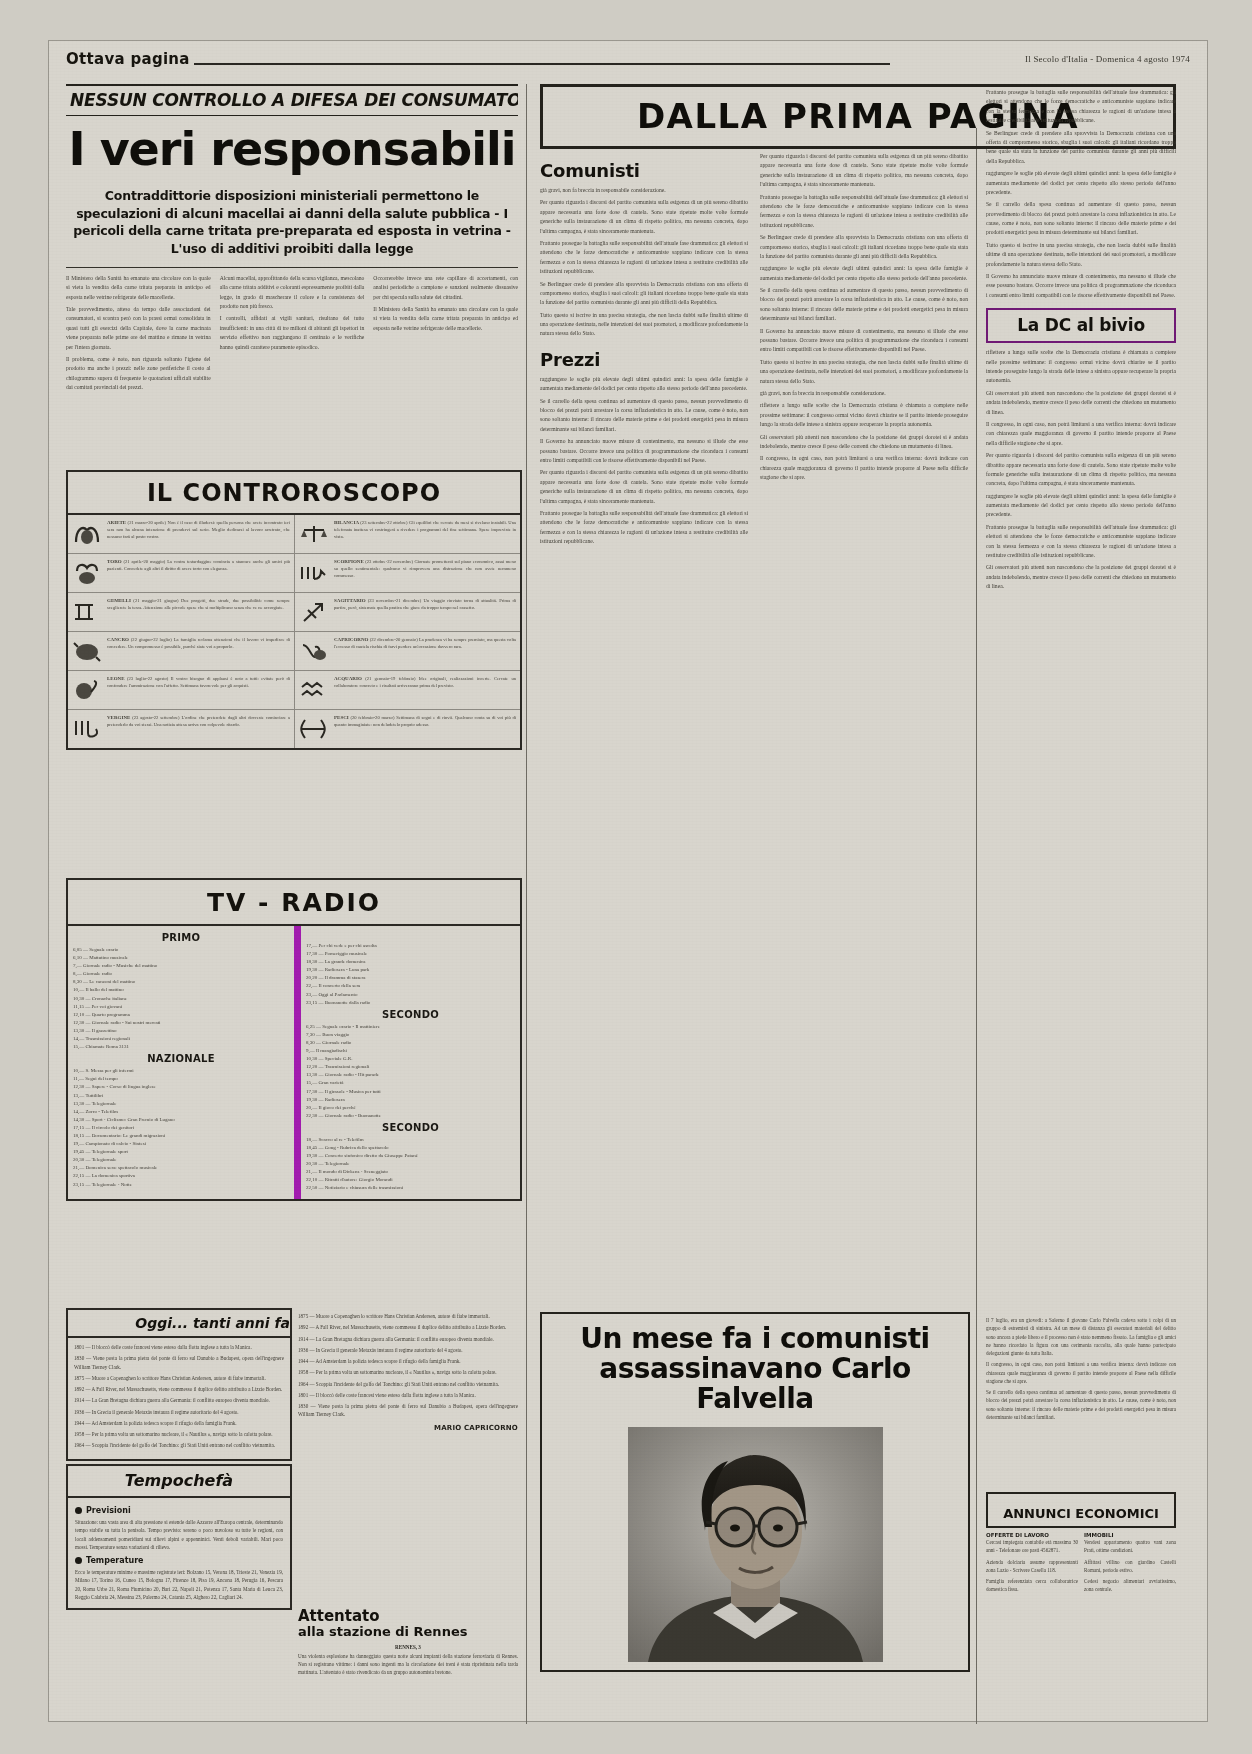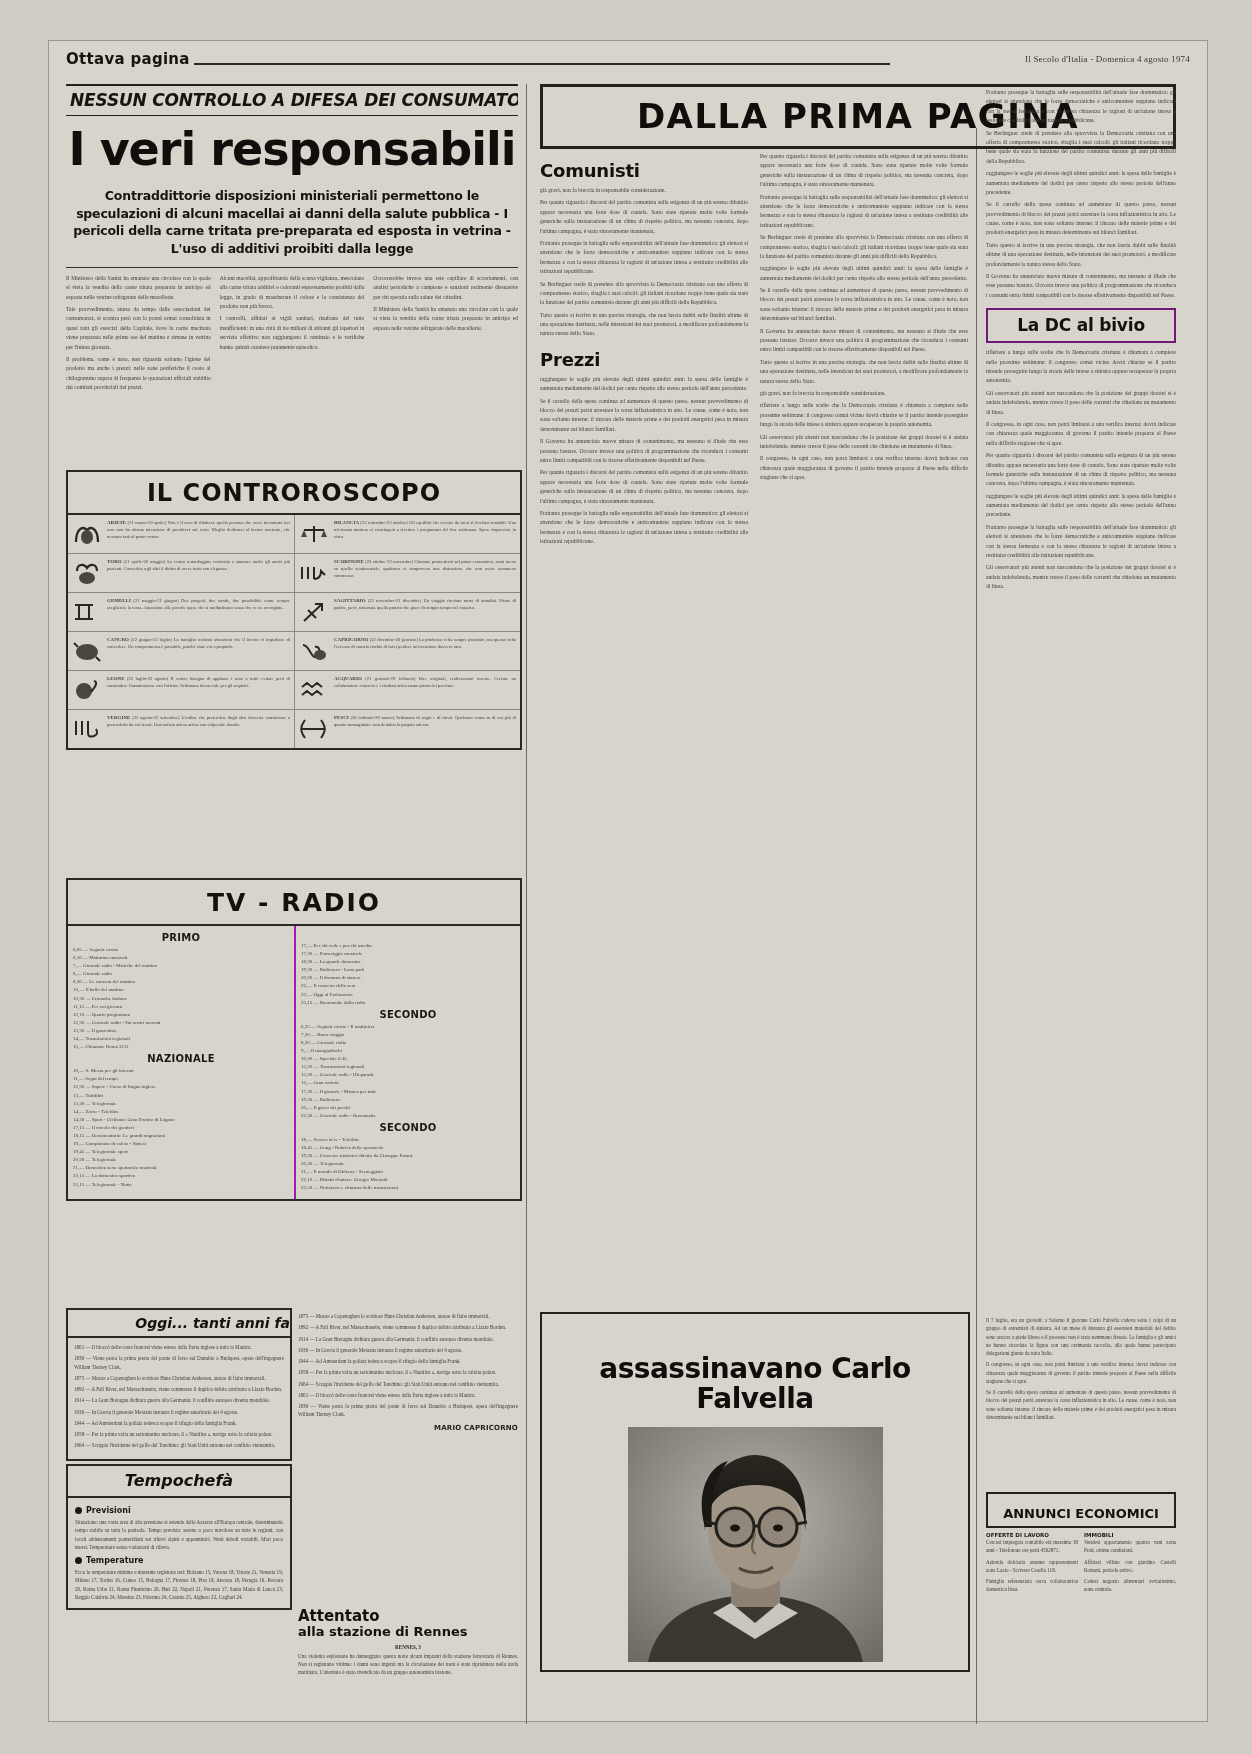--- a/index.html
+++ b/index.html
@@ -67,21 +67,21 @@
   .zcell{width:50%;display:flex;gap:4px;padding:4px 4px 4px 3px;box-sizing:border-box;}
   .zcell + .zcell{border-left:1px solid #8c8982;}
   .zico{width:32px;height:30px;flex:0 0 32px;display:flex;align-items:center;justify-content:center;}
   .zico svg{width:30px;height:28px;}
   .ztxt{font-size:4.6px;line-height:1.5;color:#46433b;text-align:justify;}
   .ztxt b{font-size:5px;}
   
   .tv-title{font-size:25px;letter-spacing:2px;padding:8px 6px 7px;border-bottom:2px solid #2b2924;}
   .tvgrid{display:flex;}
   .tvc{width:50%;box-sizing:border-box;padding:4px 5px 6px;}
-  .tvc + .tvc{border-left:2px solid #a21caf;}
+  .tvc + .tvc{border-left:7px solid #a21caf;}
   .tvh{font-family:"DejaVu Sans", sans-serif;font-weight:bold;font-size:10px;text-align:center;
        color:#1b1914;margin:2px 0 3px;letter-spacing:.3px;}
   .tvl{font-size:5px;line-height:1.62;color:#44413a;}
   
   .oggi-title{font-size:14px;padding:5px 0;border-bottom:2px solid #2b2924;font-style:italic;text-align:right;}
   
   .tempo-title{font-size:16px;padding:5px 0 6px;border-bottom:2px solid #2b2924;font-style:italic;}
   .bullet{font-family:"DejaVu Sans", sans-serif;font-weight:bold;font-size:8px;color:#1b1914;
           margin:5px 0 3px;display:flex;align-items:center;gap:4px;}
   .dot{width:7px;height:7px;border-radius:50%;background:#1b1914;display:inline-block;}
@@ -521,21 +521,21 @@
         <p>Il congresso, in ogni caso, non potrà limitarsi a una verifica interna: dovrà indicare con chiarezza quale maggioranza di governo il partito intende proporre al Paese nella difficile stagione che si apre.</p>
         <p>Per quanto riguarda i discorsi del partito comunista sulla esigenza di un più sereno dibattito appare necessaria una forte dose di cautela. Sono state ripetute molte volte formule generiche sulla instaurazione di un clima di rispetto politico, ma nessuna concreta, dopo l'ultima campagna, è stata sinceramente mantenuta.</p>
         <p>raggiungere le soglie più elevate degli ultimi quindici anni: la spesa delle famiglie è aumentata mediamente del dodici per cento rispetto allo stesso periodo dell'anno precedente.</p>
         <p>Frattanto prosegue la battaglia sulle responsabilità dell'attuale fase drammatica: gli elettori si attendono che le forze democratiche e anticomuniste sappiano indicare con la stessa fermezza e con la stessa chiarezza le ragioni di un'azione intesa a restituire credibilità alle istituzioni repubblicane.</p>
         <p>Gli osservatori più attenti non nascondono che la posizione dei gruppi dorotei si è andata indebolendo, mentre cresce il peso delle correnti che chiedono un mutamento di linea.</p>
       </div>
     </div>
 
     <div class="falv">
       <h2>
-        <br>
+        <span>Un mese fa i comunisti</span><br>
         <span>assassinavano Carlo Falvella</span>
       </h2>
       <div class="photo">
         <svg viewBox="0 0 255 235" width="255" height="235">
           <defs>
             <radialGradient id="bg" cx="50%" cy="40%" r="75%">
               <stop offset="0%" stop-color="#b9b6af"></stop>
                 <stop offset="100%" stop-color="#6f6c66"></stop>
             </radialGradient>
             <linearGradient id="hair" x1="0" y1="0" x2="0" y2="1">

